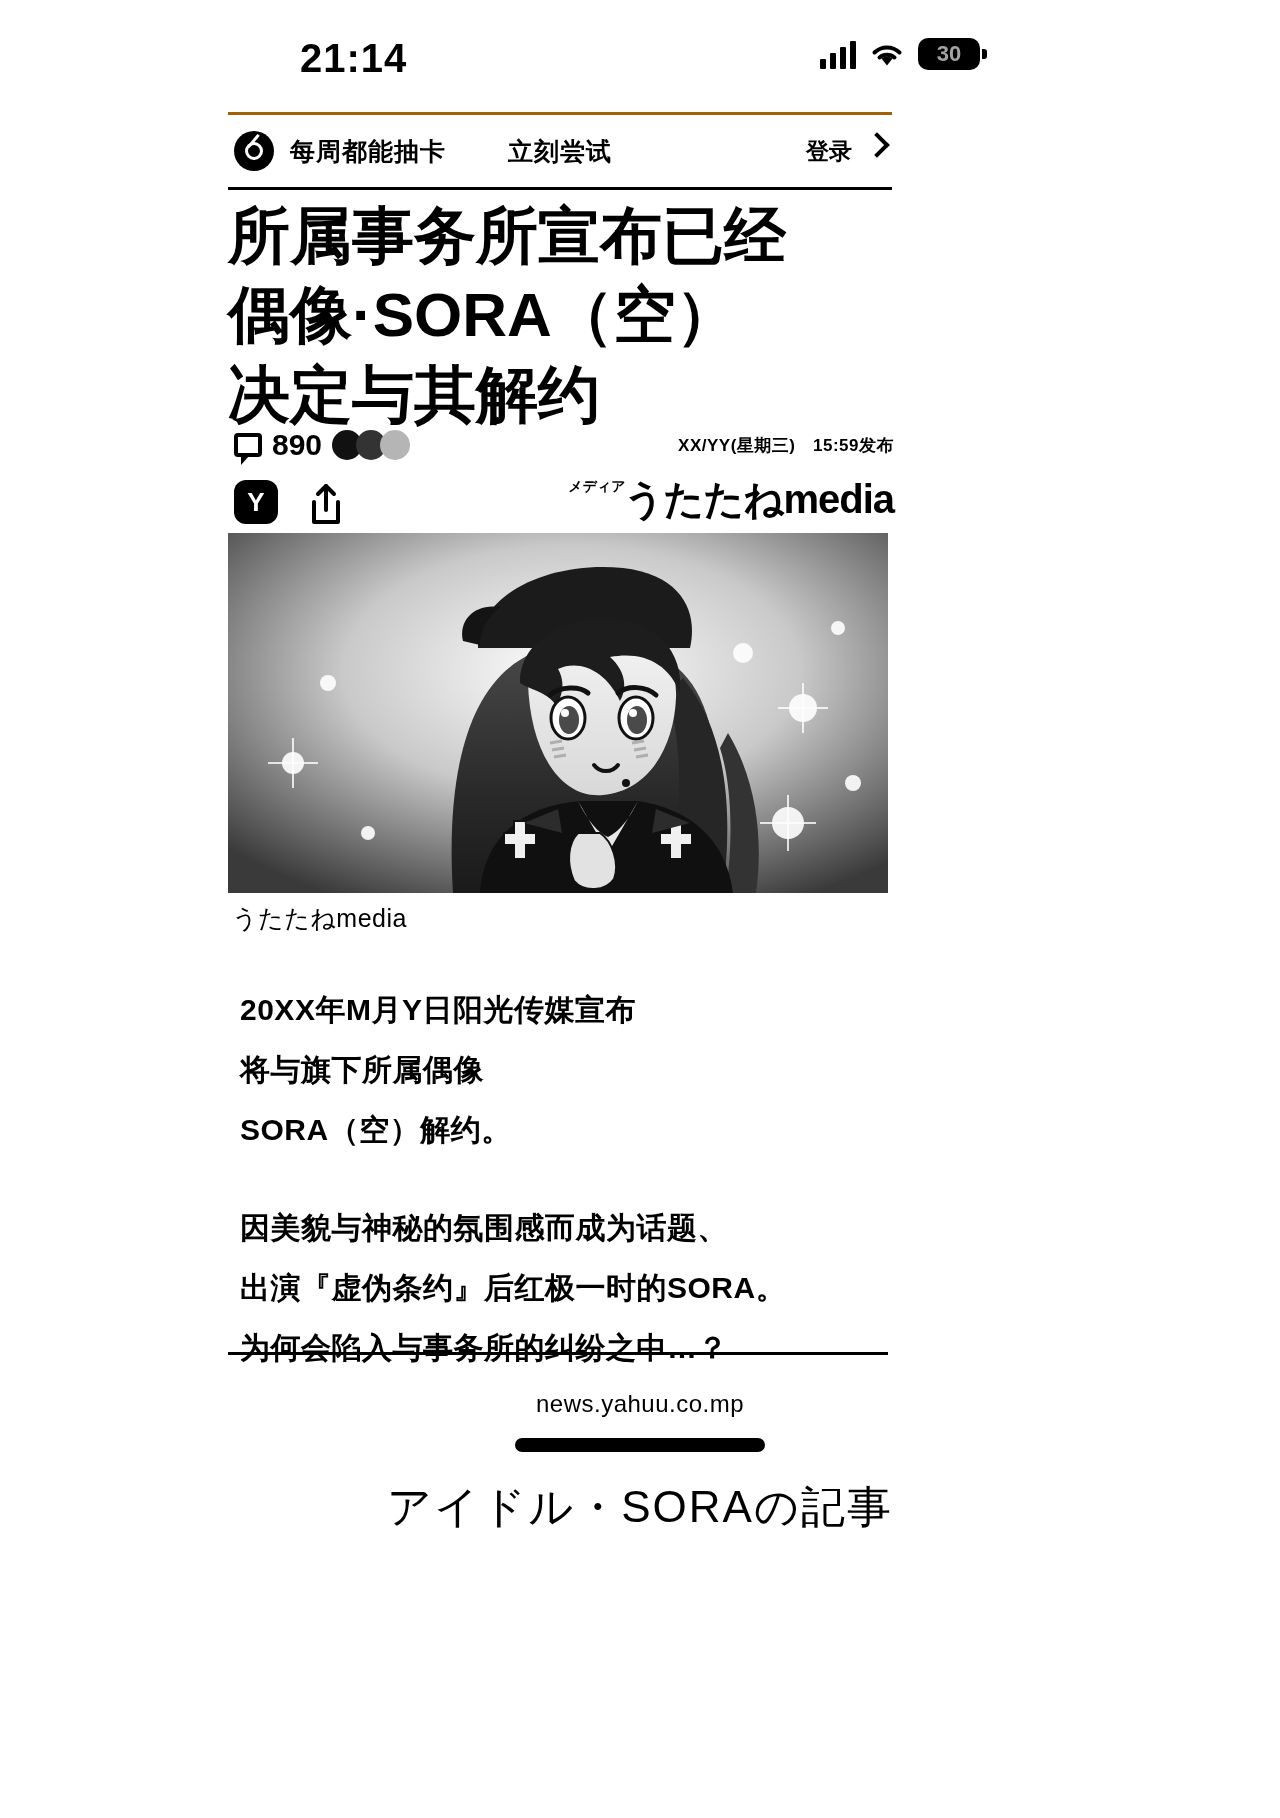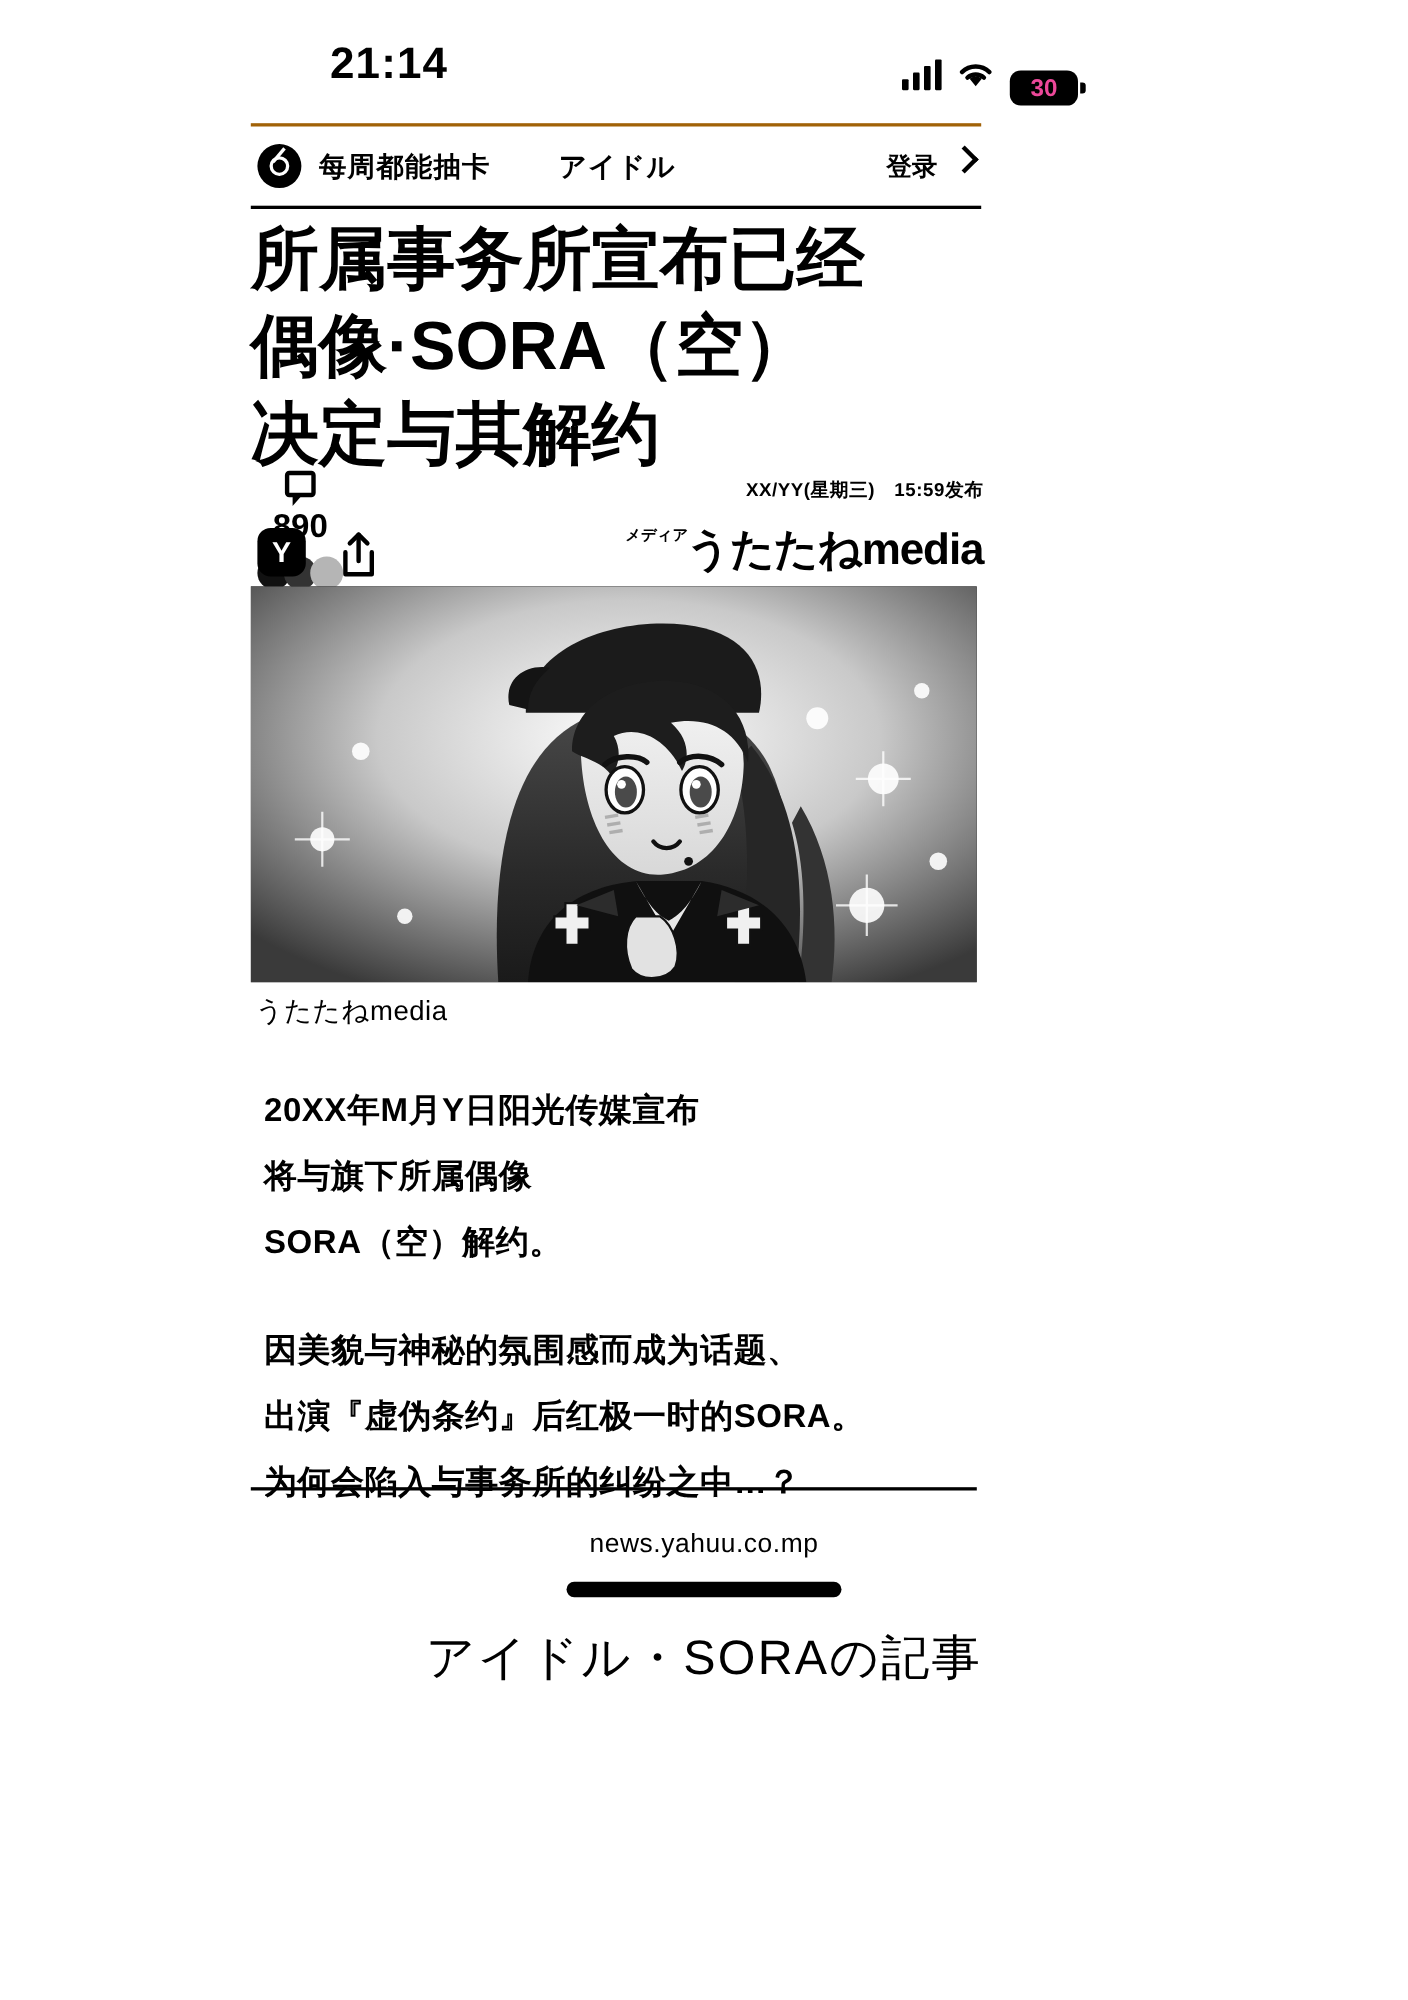--- a/index.html
+++ b/index.html
@@ -66,28 +66,27 @@
     position: relative;
     width: 34px;
     height: 26px;
   }
   .wifi svg { display: block; }
   .battery {
     width: 62px;
     height: 32px;
     border-radius: 10px;
     background: #000;
-    color: #ec4899;
+    color: #a3a3a3;
     font-size: 22px;
     font-weight: 700;
     display: flex;
     align-items: center;
     justify-content: center;
     position: relative;
-    margin-top: 26px;
   }
   .battery::after {
     content: "";
     position: absolute;
     right: -7px;
     top: 11px;
     width: 5px;
     height: 10px;
     background: #000;
     border-radius: 0 3px 3px 0;
@@ -180,21 +179,20 @@
     width: 660px;
     height: 42px;
   }
   .comments {
     position: absolute;
     left: 0;
     top: 0;
     display: flex;
     align-items: center;
     gap: 10px;
-    flex-direction: column;
   }
   .bubble {
     width: 28px;
     height: 24px;
     border: 4px solid #000;
     border-radius: 4px;
     position: relative;
     box-sizing: border-box;
   }
   .bubble::after {
@@ -379,21 +377,21 @@
       </div>
       <div class="battery">
         <span>30</span>
       </div>
     </div>
   </div>
 
   <div class="promo">
     <div class="promo-icon"></div>
     <div class="promo-text">每周都能抽卡</div>
-    <div class="promo-cta">アイドル</div>
+    <div class="promo-cta">立刻尝试</div>
     <div class="promo-login">
       <span>登录</span>
       <span class="chev"></span>
     </div>
   </div>
 
   <div class="headline">
     <div>所属事务所宣布已经</div>
     <div>偶像·SORA（空）</div>
     <div>决定与其解约</div>

